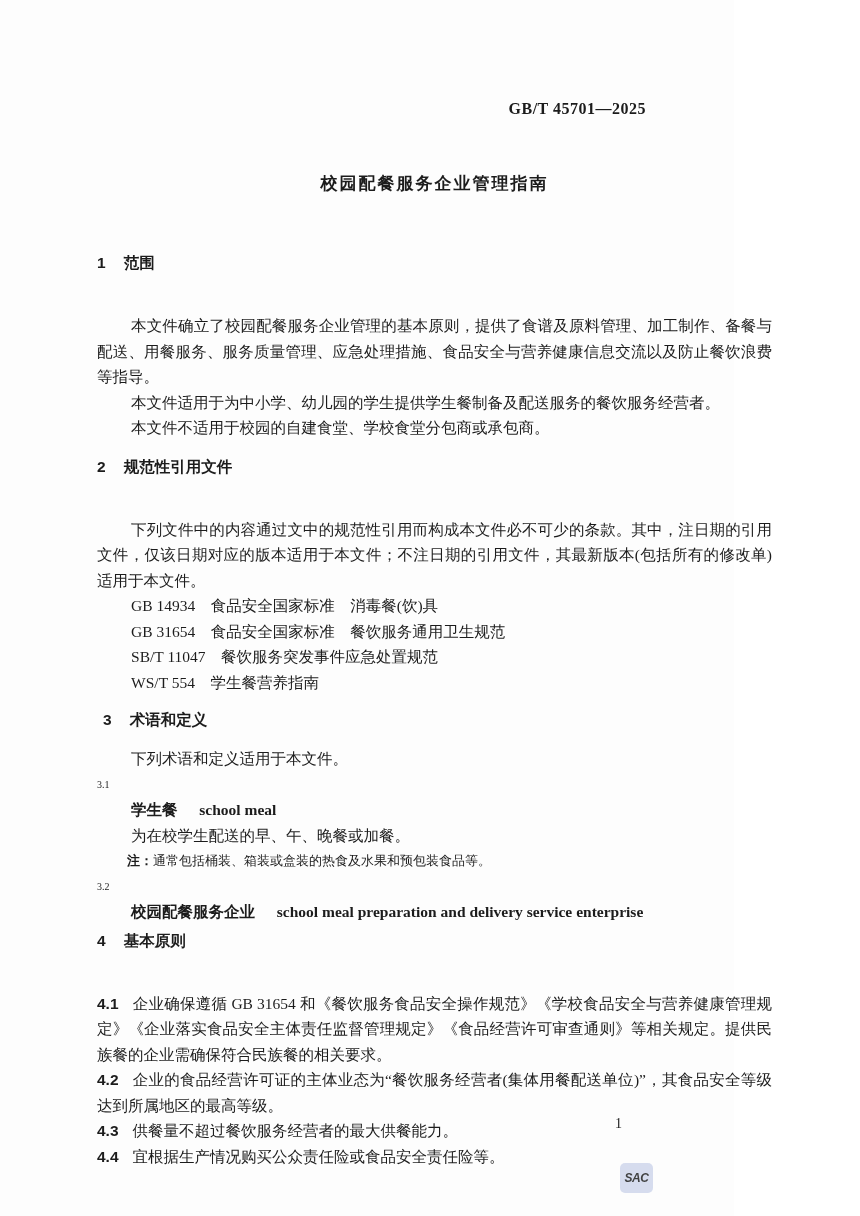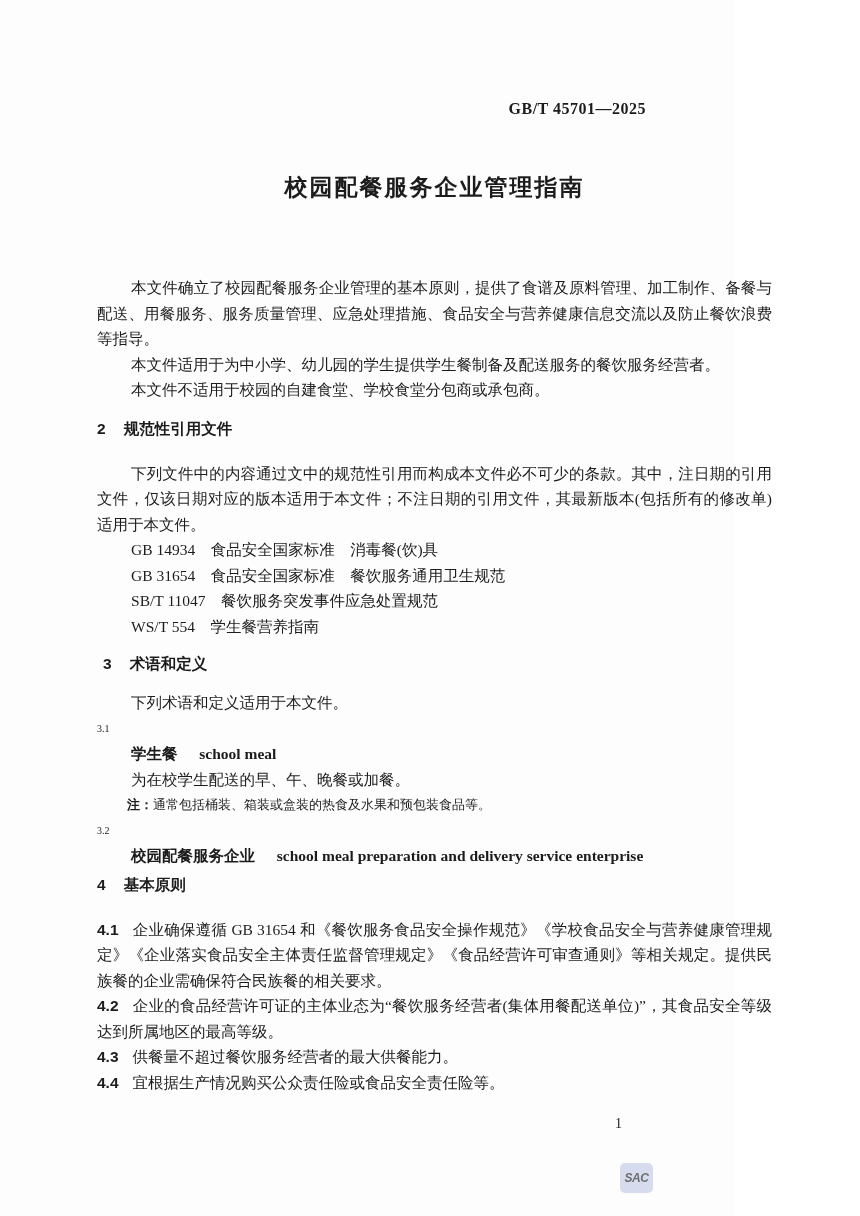--- a/index.html
+++ b/index.html
@@ -15,36 +15,36 @@
   .doc-code{
     position:absolute;top:100px;right:88px;
     font-family:"Liberation Serif","DejaVu Serif",serif;
     font-weight:bold;font-size:16px;letter-spacing:.5px;
   }
   
   .doc-title{
     position:absolute;top:172px;left:97px;width:675px;
     text-align:center;
     font-family:Liberation Sans, sans-serif;
-    font-weight:bold;font-size:23px;letter-spacing:2px;
+    font-weight:bold;font-size:17px;letter-spacing:2px;
   }
   
   .flow{
     position:absolute;left:97px;top:253px;width:675px;
     font-size:15.5px;line-height:25.5px;
   }
   .sec-heading{
     font-family:"Liberation Sans","DejaVu Sans",sans-serif;
     font-weight:bold;font-size:15.5px;line-height:20px;
     margin:0;
   }
   .sec-heading .h-num{margin-right:18px;}
   p{margin:0;text-align:justify;}
   .para{text-indent:2.2em;}
-  .first-para{margin-top:22px;}
+  .first-para{margin-top:40px;}
   .mt-h{margin-top:16px;}
   .ref-line{padding-left:2.2em;text-indent:0;}
   .term-num{
     font-family:Liberation Serif, serif;
     font-size:10px;
   }
   .term-line{padding-left:2.2em;}
   .term-zh{
     font-family:"Liberation Sans","DejaVu Sans",sans-serif;
     font-weight:bold;
@@ -76,34 +76,35 @@
   }
   .watermark{
     position:absolute;left:620px;top:1163px;width:33px;height:30px;
     background:#c9d2ea;border-radius:5px;
     display:flex;align-items:center;justify-content:center;
     opacity:.75;
   }
   .watermark span{
     font-family:"Liberation Sans","DejaVu Sans",sans-serif;
     font-style:italic;font-weight:bold;font-size:12px;
-    color:#404040;letter-spacing:-.5px;
+    color:#000000;letter-spacing:-.5px;
   }
 </style>
 </head>
 <body>
 
 <div class="page">
 
   <div class="doc-code">GB/T 45701—2025</div>
 
   <div class="doc-title">校园配餐服务企业管理指南</div>
 
   <div class="flow">
 
+    <h2 class="sec-heading"><span class="h-num">1</span><span class="h-label">范围</span></h2>
     <p class="para first-para">本文件确立了校园配餐服务企业管理的基本原则，提供了食谱及原料管理、加工制作、备餐与配送、用餐服务、服务质量管理、应急处理措施、食品安全与营养健康信息交流以及防止餐饮浪费等指导。</p>
     <p class="para">本文件适用于为中小学、幼儿园的学生提供学生餐制备及配送服务的餐饮服务经营者。</p>
     <p class="para">本文件不适用于校园的自建食堂、学校食堂分包商或承包商。</p>
 
     <h2 class="sec-heading h2-gap"><span class="h-num">2</span><span class="h-label">规范性引用文件</span></h2>
     <p class="para first-para">下列文件中的内容通过文中的规范性引用而构成本文件必不可少的条款。其中，注日期的引用文件，仅该日期对应的版本适用于本文件；不注日期的引用文件，其最新版本(包括所有的修改单)适用于本文件。</p>
     <p class="ref-line">GB 14934　食品安全国家标准　消毒餐(饮)具</p>
     <p class="ref-line">GB 31654　食品安全国家标准　餐饮服务通用卫生规范</p>
     <p class="ref-line">SB/T 11047　餐饮服务突发事件应急处置规范</p>
     <p class="ref-line">WS/T 554　学生餐营养指南</p>

